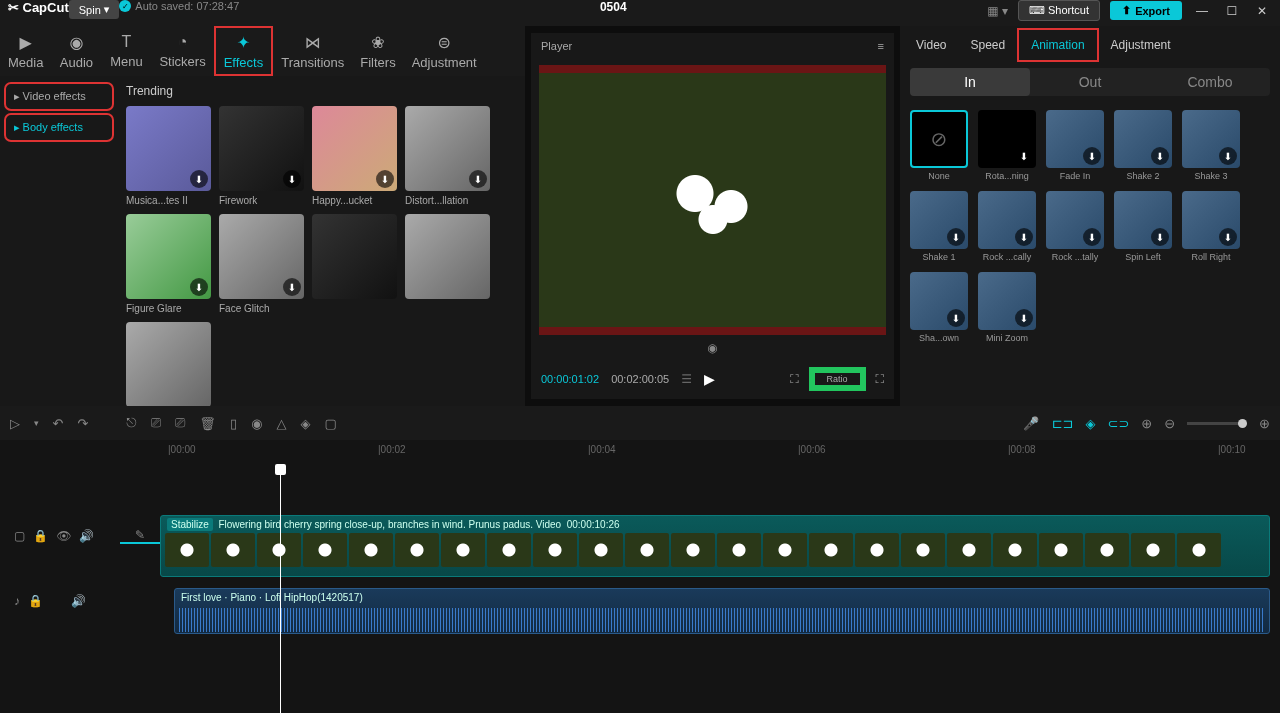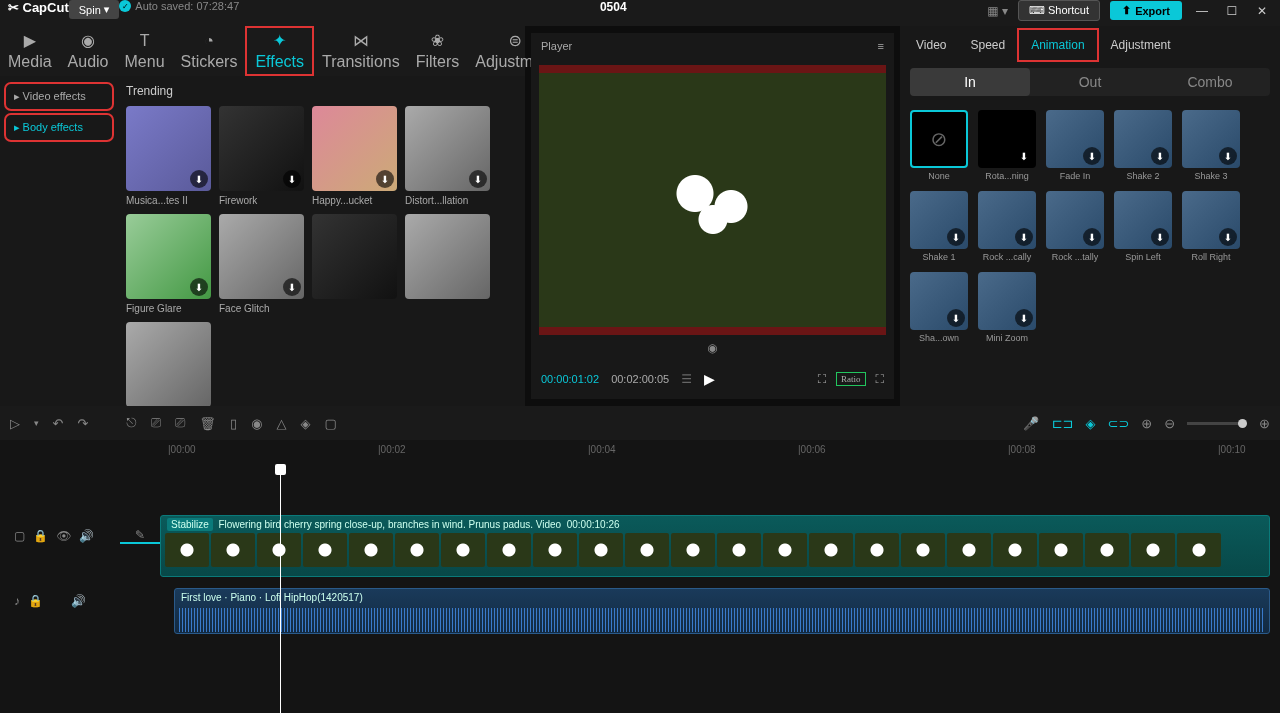--- a/index.html
+++ b/index.html
@@ -14,21 +14,21 @@
 .shortcut-btn{background:#333;padding:3px 10px;border-radius:3px;color:#fff;font-size:11px;border:1px solid #555;}
 .export-btn{background:#0ac8d8;padding:3px 12px;border-radius:3px;color:#000;font-weight:bold;font-size:11px;display:flex;align-items:center;gap:4px;}
 .win-btn{width:20px;text-align:center;color:#ccc;cursor:pointer;}
 .main{display:flex;height:380px;}
 .left-panel{width:525px;background:#181818;display:flex;flex-direction:column;}
 .tabs-row{display:flex;height:50px;background:#1a1a1a;}
 .tab{flex:0 0 auto;padding:4px 8px;display:flex;flex-direction:column;align-items:center;justify-content:center;gap:3px;color:#aaa;cursor:pointer;min-width:50px;}
 .tab.active{color:#0ac8d8;}
 .tab.highlight{border:2px solid #d33;}
 .tab-icon{font-size:16px;}
-.tab-label{font-size:16px;}
+.tab-label{font-size:13px;}
 .left-body{flex:1;display:flex;overflow:hidden;}
 .sidebar{width:118px;background:#181818;padding:6px 4px;}
 .sidebar-item{padding:6px 8px;font-size:11px;color:#aaa;cursor:pointer;border-radius:7px;}
 .sidebar-item.v{border:2px solid #d33;margin-bottom:2px;}
 .sidebar-item.b{border:2px solid #d33;color:#0ac8d8;}
 .effects-area{flex:1;padding:8px;overflow:hidden;}
 .section-title{font-size:12px;color:#ccc;margin-bottom:8px;}
 .effects-grid{display:flex;flex-wrap:wrap;gap:8px;}
 .effect-card{width:85px;}
 .effect-thumb{width:85px;height:85px;background:linear-gradient(135deg,#7a7ac8,#5a5a9a);border-radius:4px;position:relative;}
@@ -43,21 +43,21 @@
 .player-header span:last-child{margin-left:auto;}
 .preview{flex:1;margin:6px 8px;background:#2a3818;position:relative;display:flex;align-items:center;justify-content:center;}
 .preview::before,.preview::after{content:"";position:absolute;left:0;right:0;height:8px;background:#6a1515;}
 .preview::before{top:0;}.preview::after{bottom:0;}
 .flowers{width:180px;height:130px;background:radial-gradient(circle at 40% 45%,#fff 0 18px,transparent 19px),radial-gradient(circle at 60% 55%,#fff 0 16px,transparent 17px),radial-gradient(circle at 50% 65%,#fff 0 14px,transparent 15px),#2a3818;border-radius:8px;}
 .player-controls{height:40px;display:flex;align-items:center;padding:0 10px;gap:12px;}
 .time-cur{color:#0ac8d8;font-size:11px;}
 .time-dur{color:#aaa;font-size:11px;}
 .play-icon{color:#fff;font-size:14px;}
 .pc-right{margin-left:auto;display:flex;gap:10px;align-items:center;color:#aaa;}
-.ratio-box{border:1px solid #22c55e;padding:1px 4px;font-size:9px;font-family:Liberation Serif, serif;}
+.ratio-box{border:6px solid #22c55e;padding:1px 12px;font-size:9px;}
 .right-panel{width:380px;background:#181818;display:flex;flex-direction:column;}
 .rtabs{display:flex;height:38px;align-items:center;padding:0 4px;}
 .rtab{padding:8px 12px;color:#ccc;font-size:12px;cursor:pointer;}
 .rtab.active{color:#0ac8d8;border:2px solid #d33;}
 .subtabs{display:flex;background:#222;margin:4px 10px;border-radius:4px;}
 .subtab{flex:1;text-align:center;padding:6px;font-size:14px;color:#888;cursor:pointer;}
 .subtab.active{background:#3a3a3a;color:#fff;border-radius:4px;}
 .anim-grid{display:flex;flex-wrap:wrap;gap:10px;padding:10px;overflow-y:auto;}
 .anim-item{width:58px;text-align:center;}
 .anim-thumb{width:58px;height:58px;background:linear-gradient(135deg,#4a6a8a,#2a4a6a);border-radius:4px;position:relative;}

